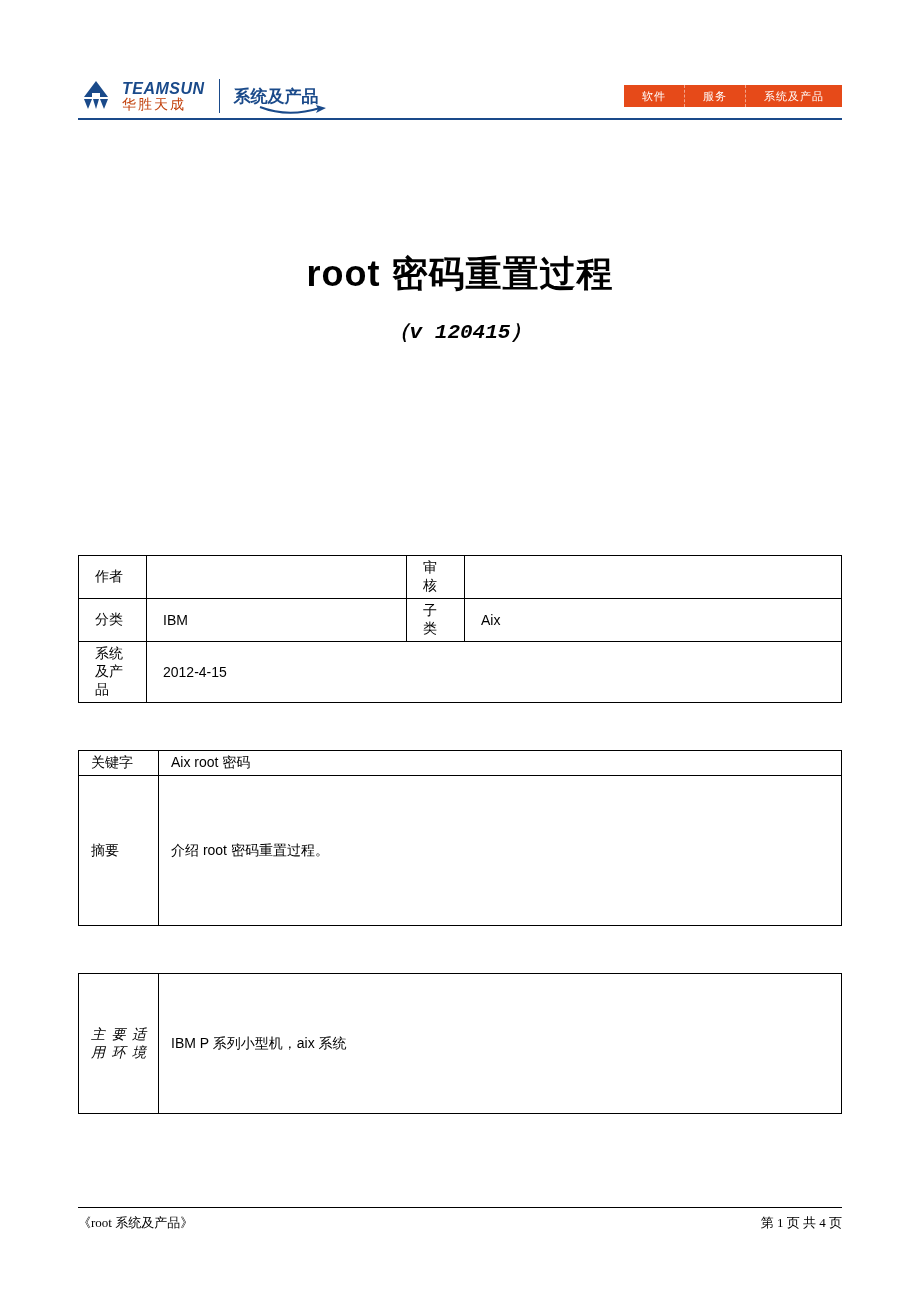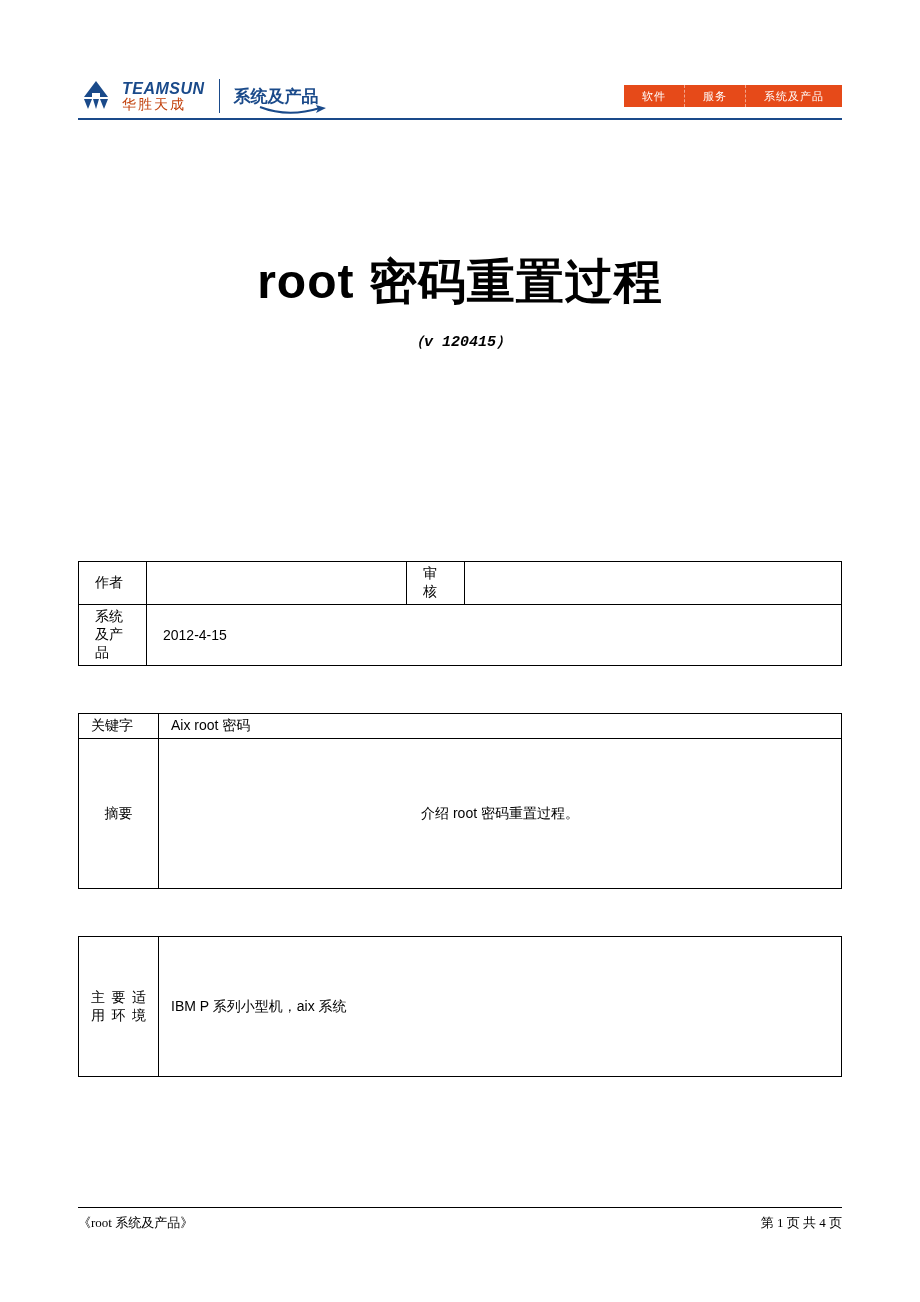--- a/index.html
+++ b/index.html
@@ -90,29 +90,29 @@
       border-left: 1px dashed rgba(255,255,255,0.5);
       letter-spacing: 1px;
       white-space: nowrap;
     }
     .nav-tab:first-child { border-left: none; }
     .title-block {
       margin-top: 130px;
       text-align: center;
     }
     .title-block h1 {
-      font-size: 48px;
+      font-size: 36px;
       font-weight: 800;
       letter-spacing: 1px;
     }
     .title-block .version {
       margin-top: 18px;
       font-family: "Courier New", monospace;
       font-style: italic;
-      font-size: 15px;
+      font-size: 21px;
       font-weight: 600;
     }
     .meta-table {
       margin-top: 210px;
       border-collapse: collapse;
       width: 100%;
       font-size: 14px;
     }
     .meta-table td {
       border: 1px solid #000;
@@ -129,25 +129,26 @@
     }
     .kw-table td, .env-table td {
       border: 1px solid #000;
       padding: 3px 12px;
       vertical-align: middle;
     }
     .kw-table .lbl, .env-table .lbl {
       width: 80px;
       font-family: "SimSun", serif;
     }
-    .kw-table .tall { height: 150px; text-align: center; }
+    .kw-table .tall { height: 150px; }
     .env-table .tall { height: 140px; }
     .env-table .lbl {
       text-align: justify;
       text-align-last: justify;
+      font-style: italic;
     }
     .footer {
       position: absolute;
       left: 78px;
       right: 78px;
       bottom: 70px;
       border-top: 1px solid #000;
       padding-top: 6px;
       display: flex;
       justify-content: space-between;
@@ -198,20 +199,26 @@
 
   <table class="meta-table">
     <tbody>
         <tr>
       <td class="lbl">作者</td>
       <td style="width:260px"></td>
       <td class="lbl2">审核</td>
       <td></td>
     </tr>
     <tr>
+      <td class="lbl">分类</td>
+      <td>IBM</td>
+      <td class="lbl2">子类</td>
+      <td>Aix</td>
+    </tr>
+    <tr>
       <td class="lbl">系统及产品</td>
       <td colspan="3">2012-4-15</td>
     </tr>
   </tbody>
     </table>
 
   <table class="kw-table">
     <tbody>
         <tr>
       <td class="lbl">关键字</td>

